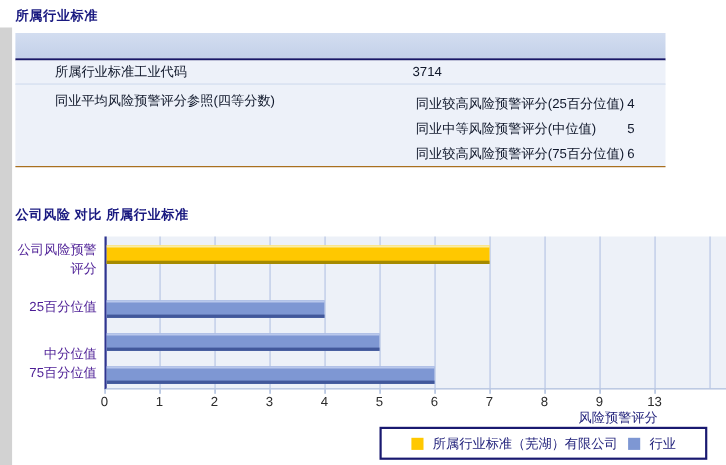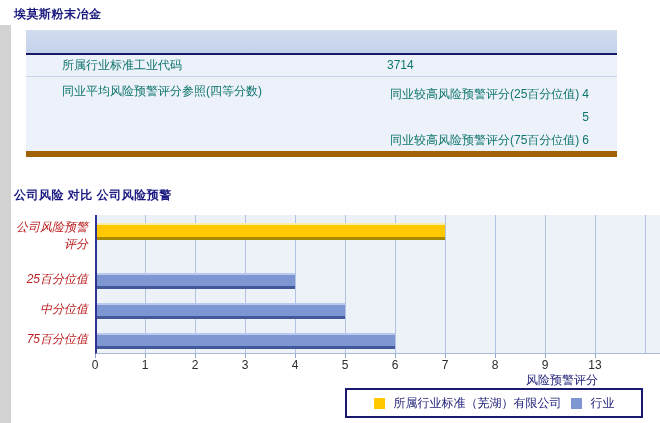--- a/index.html
+++ b/index.html
@@ -10,38 +10,38 @@
   .page{position:absolute;left:0;top:0;width:660px;height:423px;}
   .left-strip{position:absolute;left:0;top:25px;width:11px;height:398px;background:#d2d2d2;}
   .sec-title{
     position:absolute;left:14px;margin:0;font-size:12px;font-weight:bold;color:#191980;
     letter-spacing:.5px;
   }
   #title1{top:6px;}
   #title2{top:187px;}
 
   
-  .table{position:absolute;left:14px;top:30px;width:591px;color:#0f766e;font-size:12px;margin-left:12px;}
+  .table{position:absolute;left:14px;top:30px;width:591px;color:#0f172a;font-size:12px;}
   .thead{height:23px;background:linear-gradient(#d3ddf0,#c3d1e9);border-bottom:2px solid #181868;}
   .trow{position:relative;border-bottom:1px solid #c7d4ea;background:#edf1f9;}
   .trow.r{height:21px;line-height:21px;}
   .trow .lbl{position:absolute;left:36px;top:0;white-space:nowrap;}
   .trow .val{position:absolute;left:361px;top:0;white-space:nowrap;text-align:right;}
-  .trow.group{height:74px;border-bottom:6px solid #a16207;text-decoration:underline;}
+  .trow.group{height:74px;border-bottom:1px solid #a16207;text-decoration:underline;}
   .trow.group .lbl{top:6px;}
   .subrow{position:absolute;left:364px;right:28px;height:23px;line-height:23px;}
   .subrow .sl{position:absolute;left:0;white-space:nowrap;}
   .subrow .sv{position:absolute;right:0;}
   #sub0{top:6px;} #sub1{top:29px;} #sub2{top:52px;}
 
   
   .chart{position:absolute;left:0;top:215px;width:660px;height:170px;font-size:12px;}
   .ylabels{position:absolute;left:0;top:0;width:88px;height:139px;}
-  .ylab{position:absolute;right:0;width:88px;text-align:right;color:#b91c1c;
-        white-space:pre-line;line-height:17px;font-style:italic;}
+  .ylab{position:absolute;right:0;width:88px;text-align:right;color:#4c1d95;
+        white-space:pre-line;line-height:17px;}
   .plot{position:absolute;left:95px;top:0;width:563px;height:138px;background:#edf1f8;
         border-left:2px solid #2e3490;border-bottom:1px solid #a9b9da;}
   .grid{position:absolute;top:0;width:1px;height:100%;background:#b3c2e3;}
   .bar{position:absolute;left:0;}
   .bar-company{height:12px;background:#ffc800;border-top:2px solid #f9eda7;border-bottom:3px solid #a58a00;}
   .bar-industry{height:11px;background:#7e97d3;border-top:2px solid #b9c8ec;border-bottom:3px solid #42589b;}
   .tickmark{position:absolute;top:139px;width:1px;height:4px;background:#8fa6d0;}
   .ticklab{position:absolute;top:143px;width:30px;text-align:center;color:#2b2b2b;}
   .xlabel{position:absolute;top:157px;right:62px;color:#23237c;}
 
@@ -52,55 +52,56 @@
     font-size:12px;color:#23237c;white-space:nowrap;
   }
   .sq{width:11px;height:11px;display:inline-block;flex:0 0 auto;}
 </style>
 </head>
 <body>
 
 <div class="page">
   <div class="left-strip"></div>
 
-  <h1 id="title1" class="sec-title">埃莫斯粉末冶金</h1>
+  <h1 id="title1" class="sec-title">所属行业标准</h1>
 
   <div class="table">
     <div class="thead"></div>
 
     <div class="trow r">
       <span class="lbl">所属行业标准工业代码</span>
       <span class="val">3714</span>
     </div>
 
 
     <div class="trow group">
       <span class="lbl">同业平均风险预警评分参照(四等分数)</span>
       <div id="sub0" class="subrow">
         <span class="sl">同业较高风险预警评分(25百分位值)</span>
         <span class="sv">4</span>
       </div>
       <div id="sub1" class="subrow">
+        <span class="sl">同业中等风险预警评分(中位值)</span>
         <span class="sv">5</span>
       </div>
       <div id="sub2" class="subrow">
         <span class="sl">同业较高风险预警评分(75百分位值)</span>
         <span class="sv">6</span>
       </div>
     </div>
   </div>
 
-  <h1 id="title2" class="sec-title">公司风险 对比 公司风险预警</h1>
+  <h1 id="title2" class="sec-title">公司风险 对比 所属行业标准</h1>
 
   <div class="chart">
     <div class="ylabels">
         <div class="ylab" style="top: 4px;">公司风险预警
 评分</div>
         <div class="ylab" style="top: 56px;">25百分位值</div>
-        <div class="ylab" style="top: 86px;">中分位值</div>
+        <div class="ylab" style="top: 98px;">中分位值</div>
         <div class="ylab" style="top: 116px;">75百分位值</div>
       </div>
     <div class="plot">
         <div class="grid" style="left: 48px;"></div>
         <div class="grid" style="left: 98px;"></div>
         <div class="grid" style="left: 148px;"></div>
         <div class="grid" style="left: 198px;"></div>
         <div class="grid" style="left: 248px;"></div>
         <div class="grid" style="left: 298px;"></div>
         <div class="grid" style="left: 348px;"></div>

